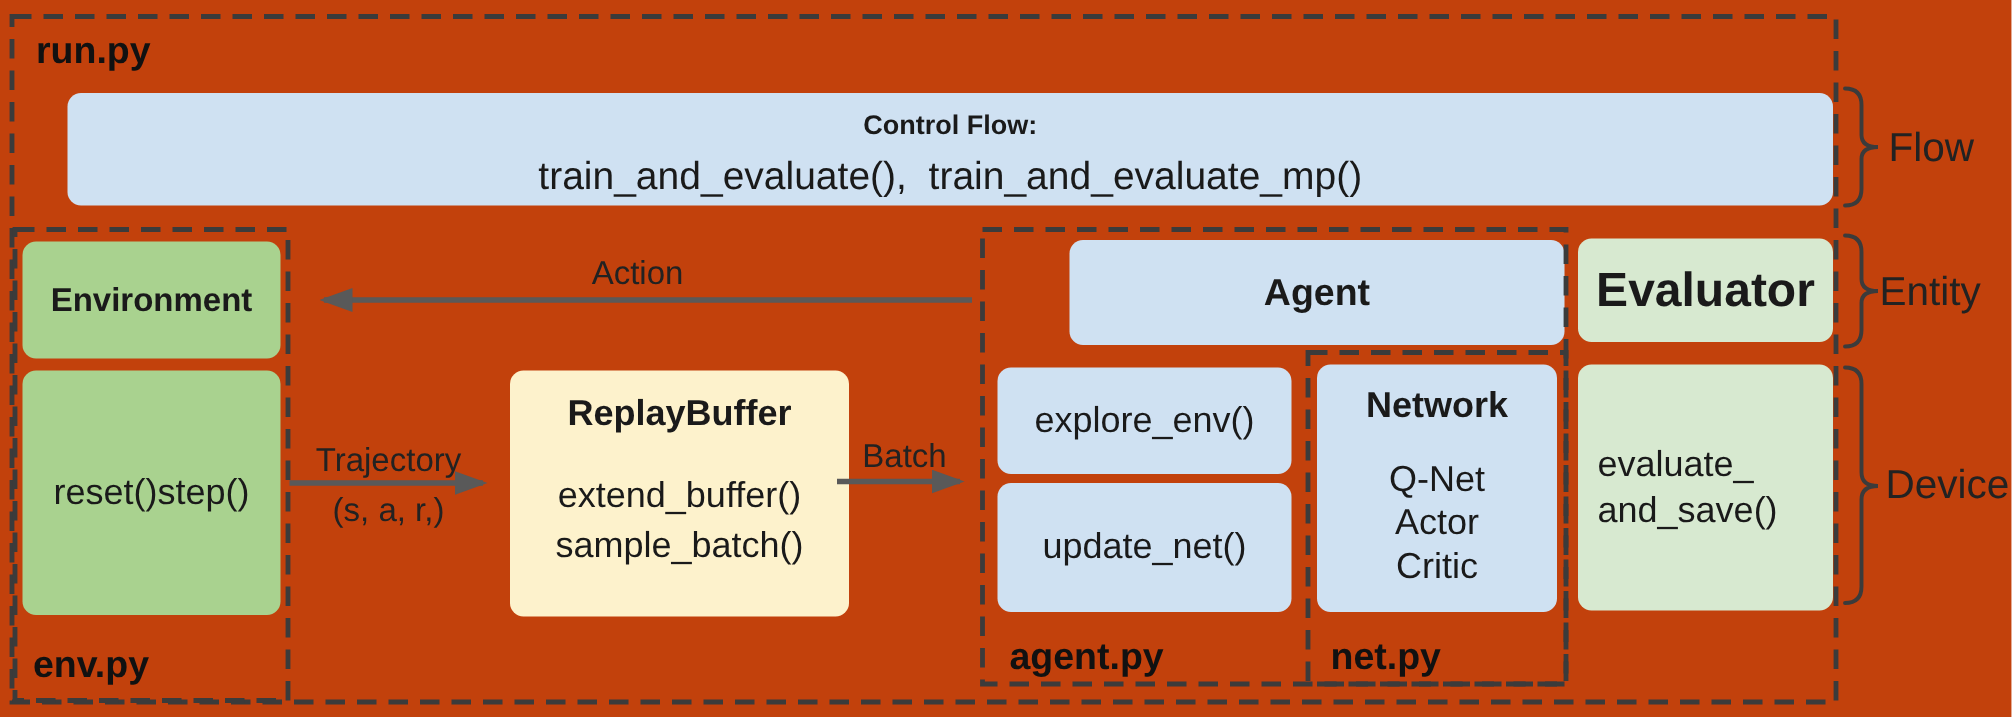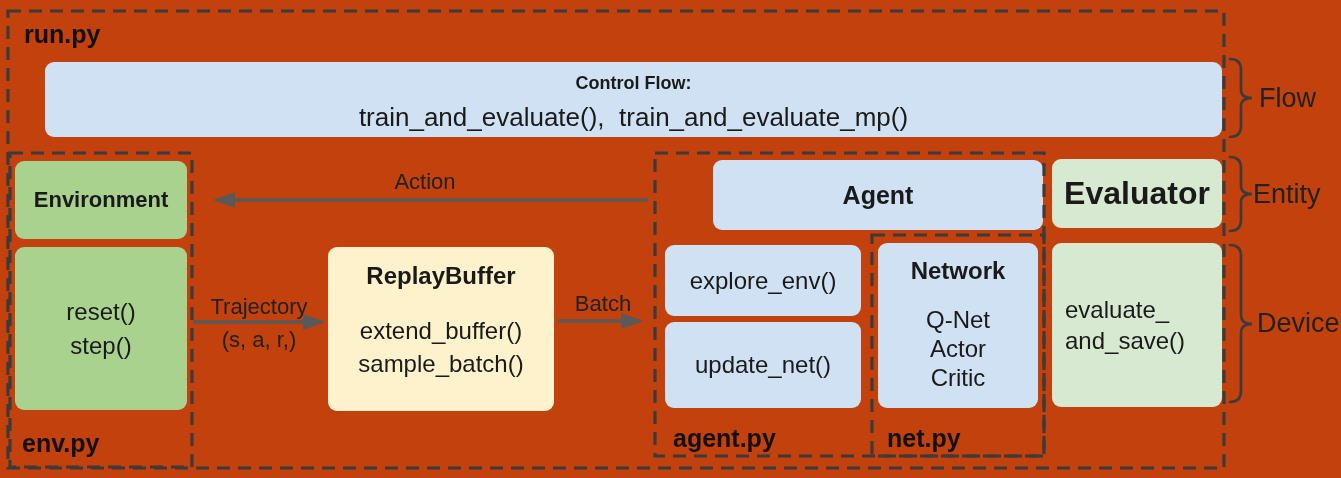--- a/index.html
+++ b/index.html
@@ -22,24 +22,24 @@
   .arrow-label{font-size:22px;text-align:center;color:#222;}
   .legend-label{font-size:27px;color:#222;}
 
   
   .banner{left:45px;top:62px;width:1177px;height:75px;flex-direction:column;line-height:34px;}
   .banner .t1{font-weight:bold;font-size:18px;}
   .banner .t2{font-size:26px;white-space:pre;}
 
   
   .env-title{left:15px;top:161px;width:172px;height:78px;font-weight:bold;font-size:22px;}
-  .env-methods{left:15px;top:247px;width:172px;height:163px;flex-direction:column;font-size:24px;line-height:34px;}
+  .env-methods{left:15px;top:247px;width:172px;height:163px;flex-direction:row;font-size:24px;line-height:34px;}
 
   
-  .replay{left:328px;top:247px;width:226px;height:164px;flex-direction:column;justify-content:flex-start;padding-top:15px;}
+  .replay{left:340px;top:247px;width:226px;height:164px;flex-direction:column;justify-content:flex-start;padding-top:15px;}
   .replay .rb-title{font-weight:bold;font-size:24px;}
   .replay .rb-methods{margin-top:24px;font-size:24px;line-height:33px;}
 
   
   .agent-title{left:665px;top:160px;width:330px;height:70px;font-weight:bold;font-size:25px;margin-left:48px;}
   .agent-m1{left:665px;top:245px;width:196px;height:71px;font-size:24px;}
   .agent-m2{left:665px;top:322px;width:196px;height:86px;font-size:24px;}
   .network{left:878px;top:243px;width:160px;height:165px;flex-direction:column;justify-content:flex-start;padding-top:14px;}
   .network .nw-title{font-weight:bold;font-size:24px;}
   .network .nw-items{margin-top:20px;font-size:24px;line-height:29px;}

